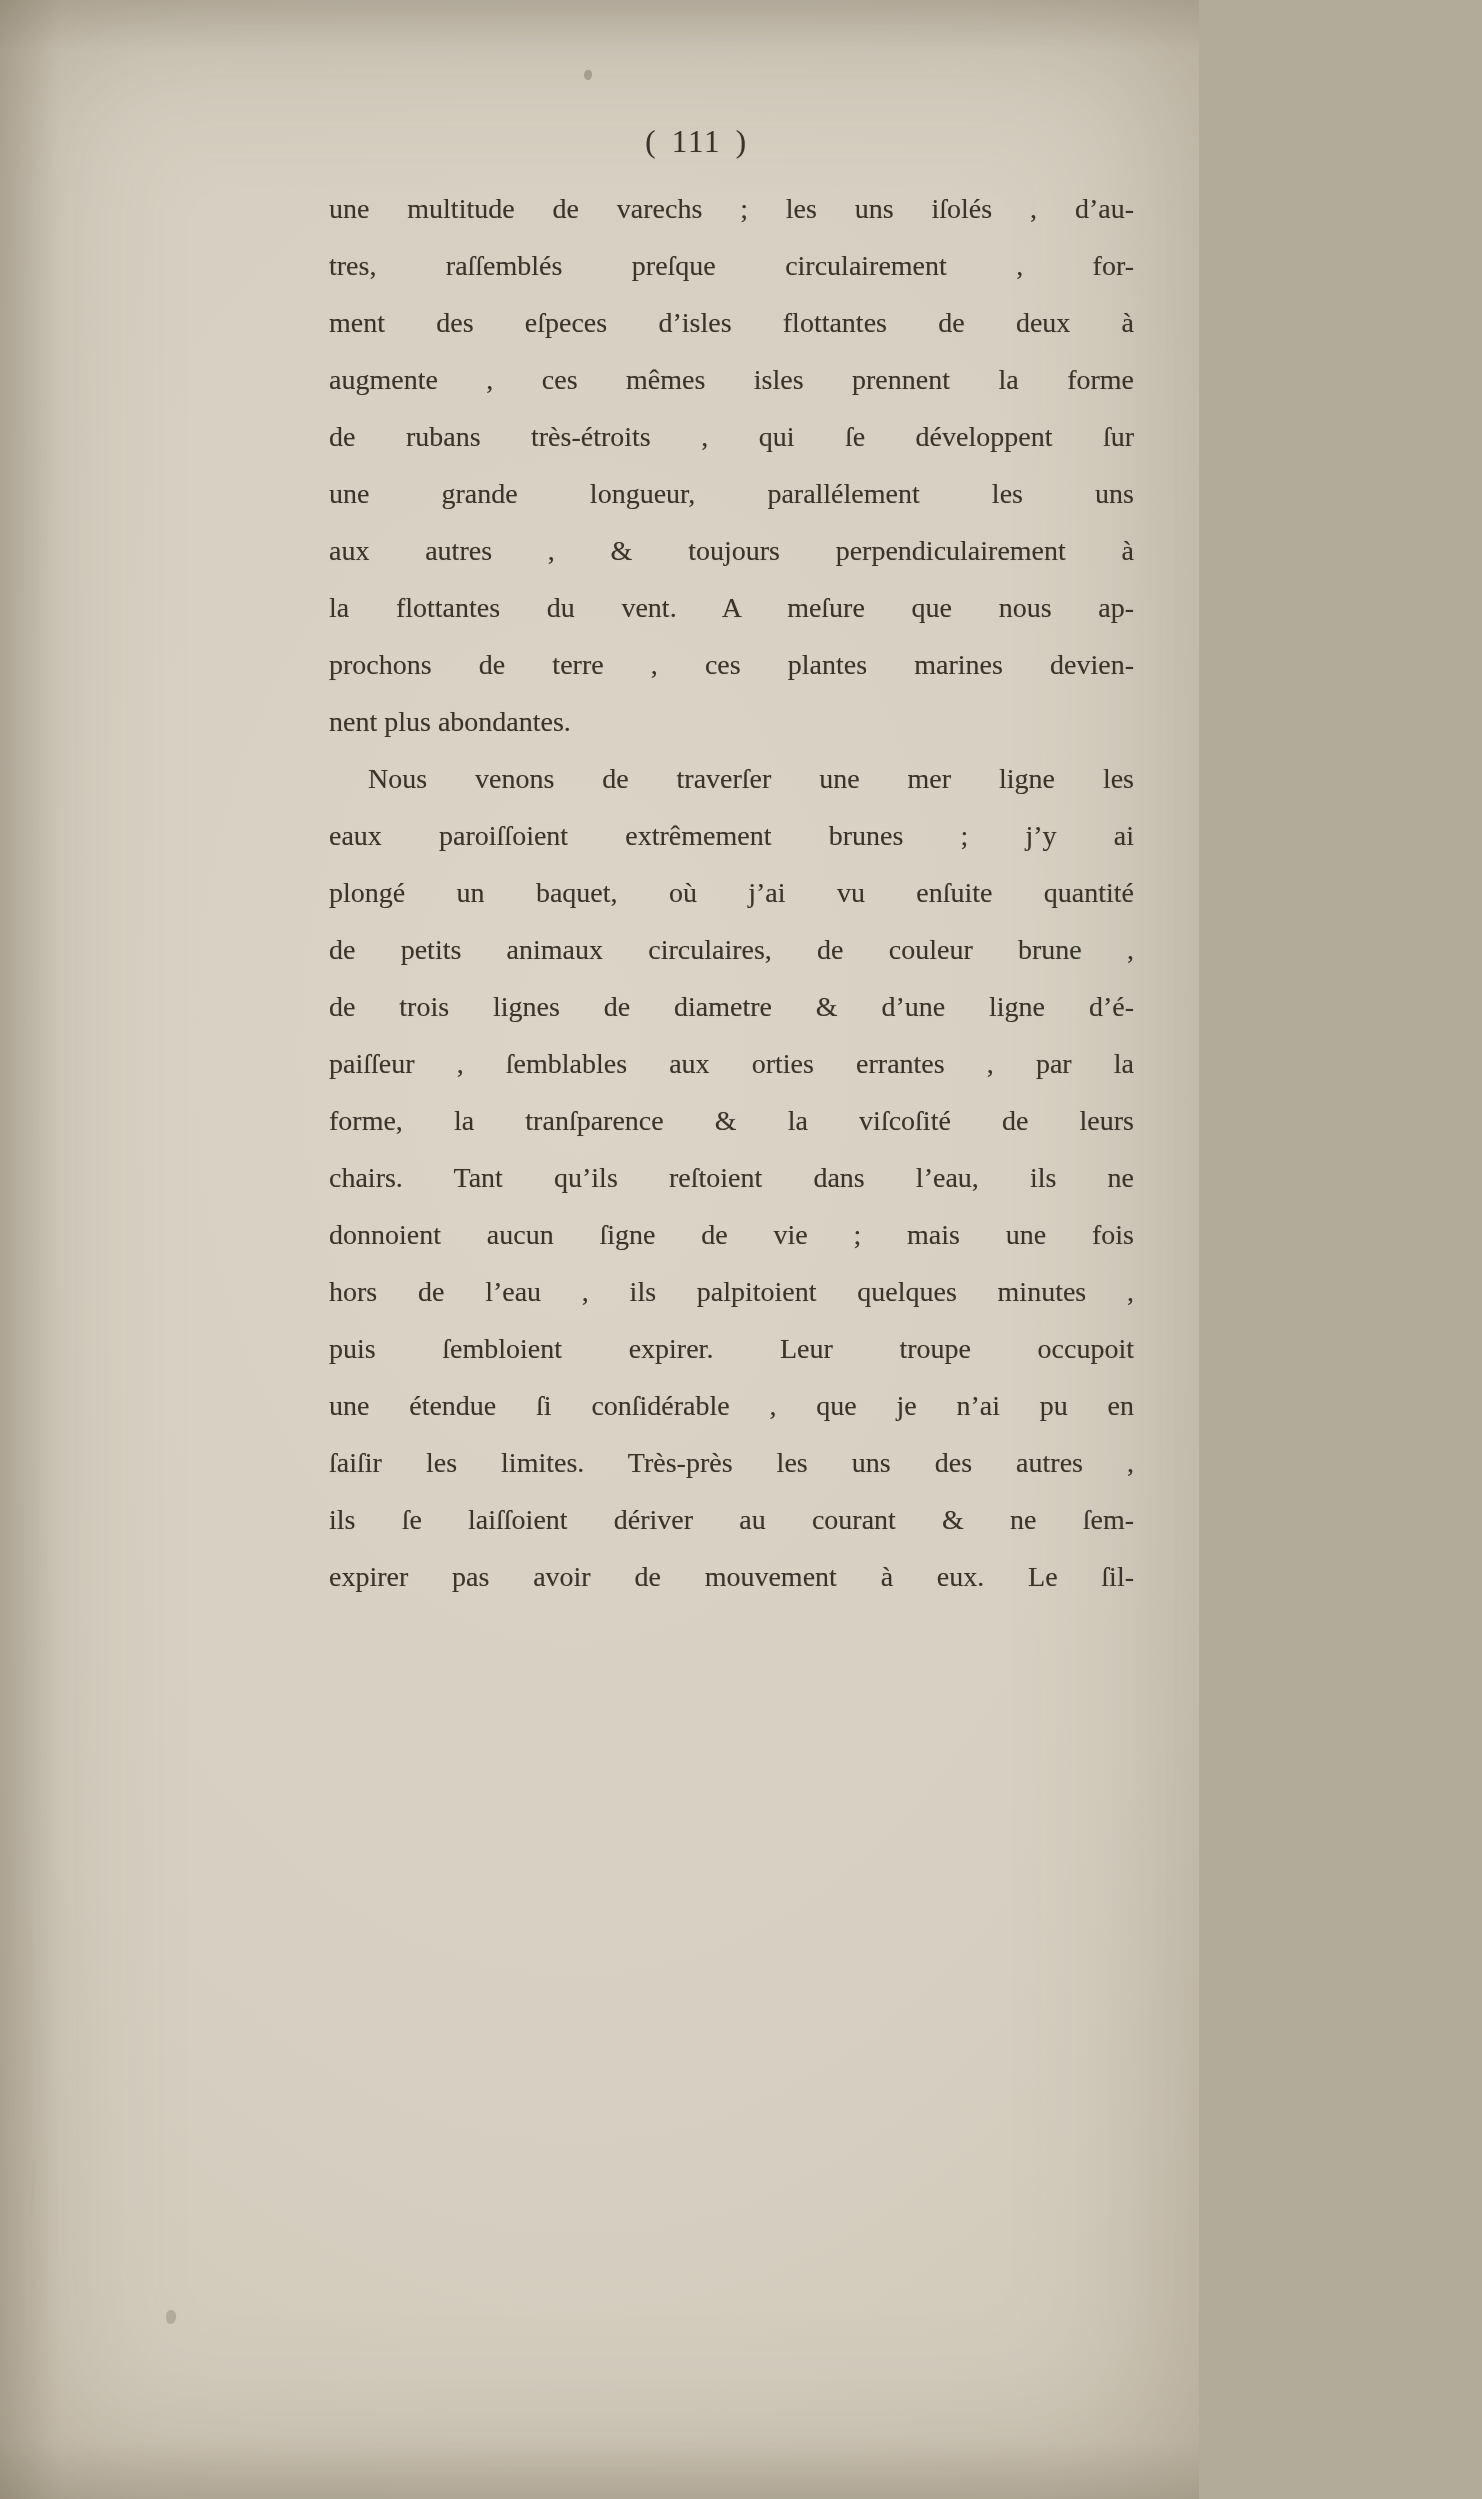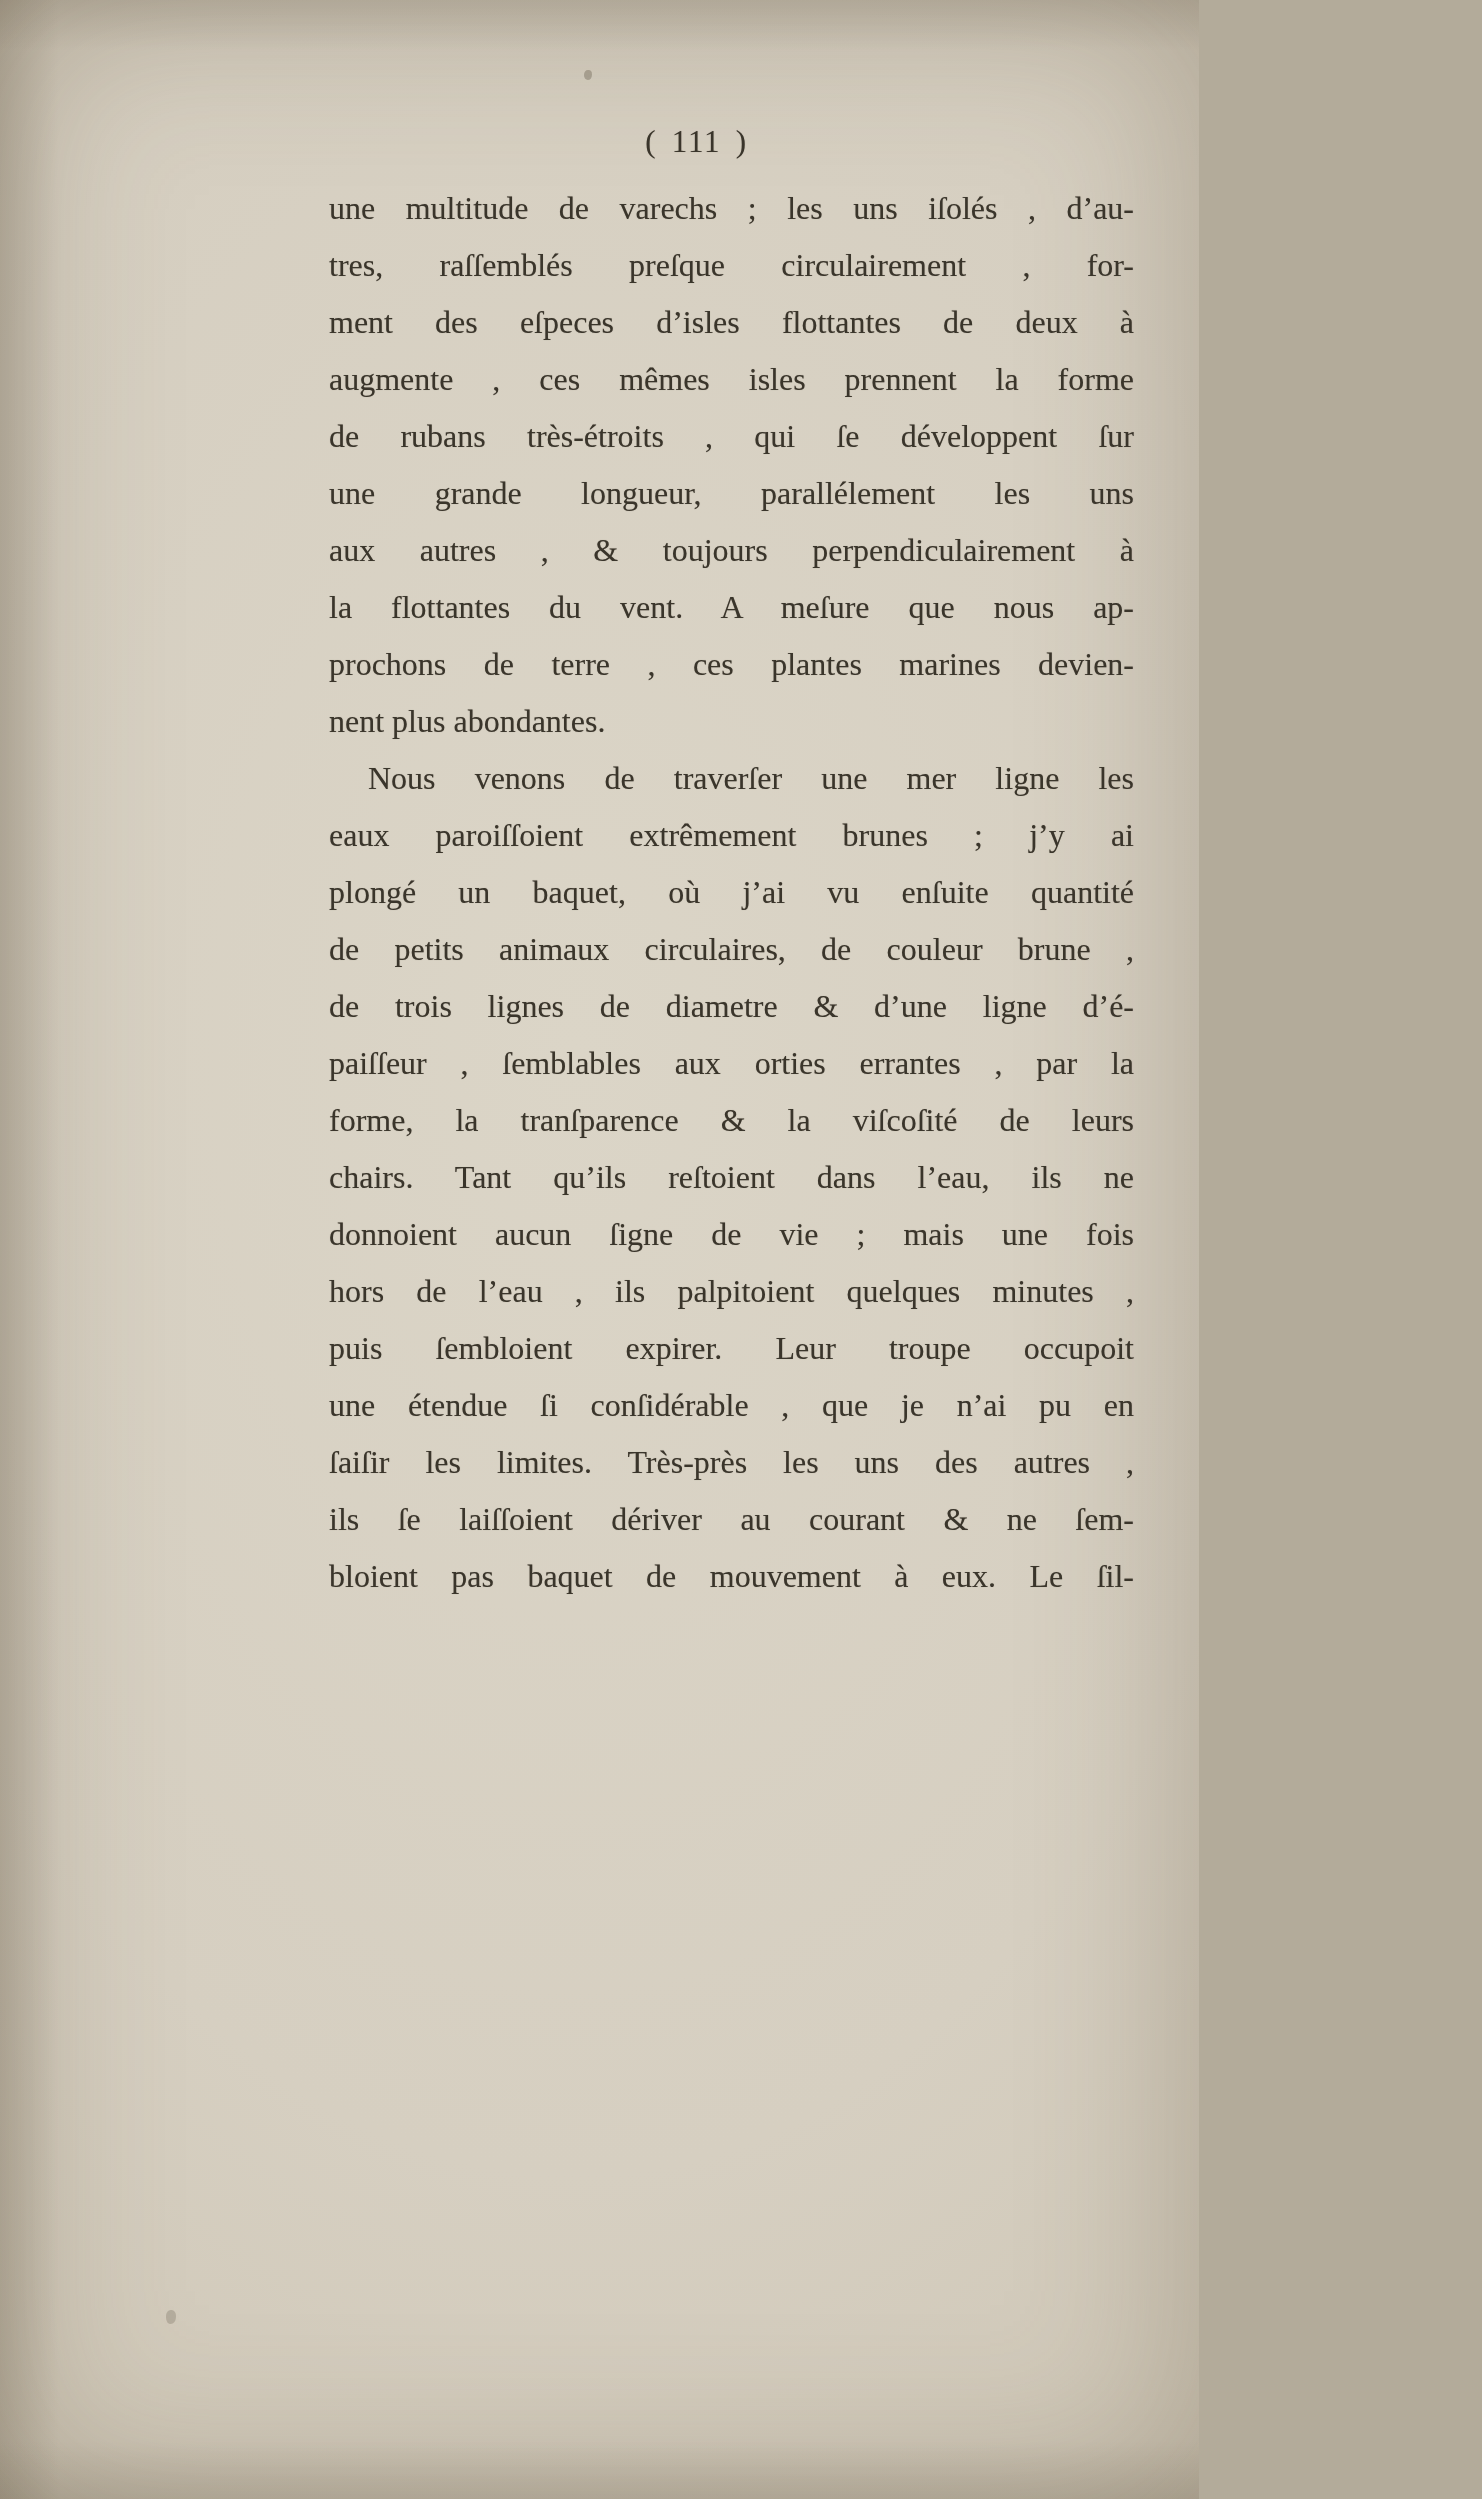--- a/index.html
+++ b/index.html
@@ -53,21 +53,21 @@
     letter-spacing: 1.7px;
     word-spacing: 5.1px;
     color: #3a352b;
     text-shadow: 0 0 0.8px rgba(58, 50, 38, 0.35);
   }
   .text-block {
     position: absolute;
     top: 180px;
     left: 329px;
     width: 805px;
-    font-size: 32px;
+    font-size: 28px;
     line-height: 57px;
   }
   .line {
     text-align: justify;
     text-align-last: justify;
     text-shadow: 0 0 0.8px rgba(58, 50, 38, 0.35);
   }
   [data-name="paragraph-1"] .line:last-child {
     text-align-last: left;
   }
@@ -116,21 +116,21 @@
         <div class="line" data-name="text-line">de trois lignes de diametre &amp; d’une ligne d’é-</div>
         <div class="line" data-name="text-line">paiſſeur , ſemblables aux orties errantes , par la</div>
         <div class="line" data-name="text-line">forme, la tranſparence &amp; la viſcoſité de leurs</div>
         <div class="line" data-name="text-line">chairs. Tant qu’ils reſtoient dans l’eau, ils ne</div>
         <div class="line" data-name="text-line">donnoient aucun ſigne de vie ; mais une fois</div>
         <div class="line" data-name="text-line">hors de l’eau , ils palpitoient quelques minutes ,</div>
         <div class="line" data-name="text-line">puis ſembloient expirer. Leur troupe occupoit</div>
         <div class="line" data-name="text-line">une étendue ſi conſidérable , que je n’ai pu en</div>
         <div class="line" data-name="text-line">ſaiſir les limites. Très-près les uns des autres ,</div>
         <div class="line" data-name="text-line">ils ſe laiſſoient dériver au courant &amp; ne ſem-</div>
-        <div class="line" data-name="text-line">bloient pas baquet de mouvement à eux. Le ſil-</div>
+        <div class="line" data-name="text-line">expirer pas avoir de mouvement à eux. Le ſil-</div>
       </div>
   </div>
 
   <span class="speck speck-1" data-name="ink-speck"></span>
   <span class="speck speck-2" data-name="ink-speck"></span>
   <span class="speck speck-3" data-name="ink-speck"></span>
 
 </div>
 
 

